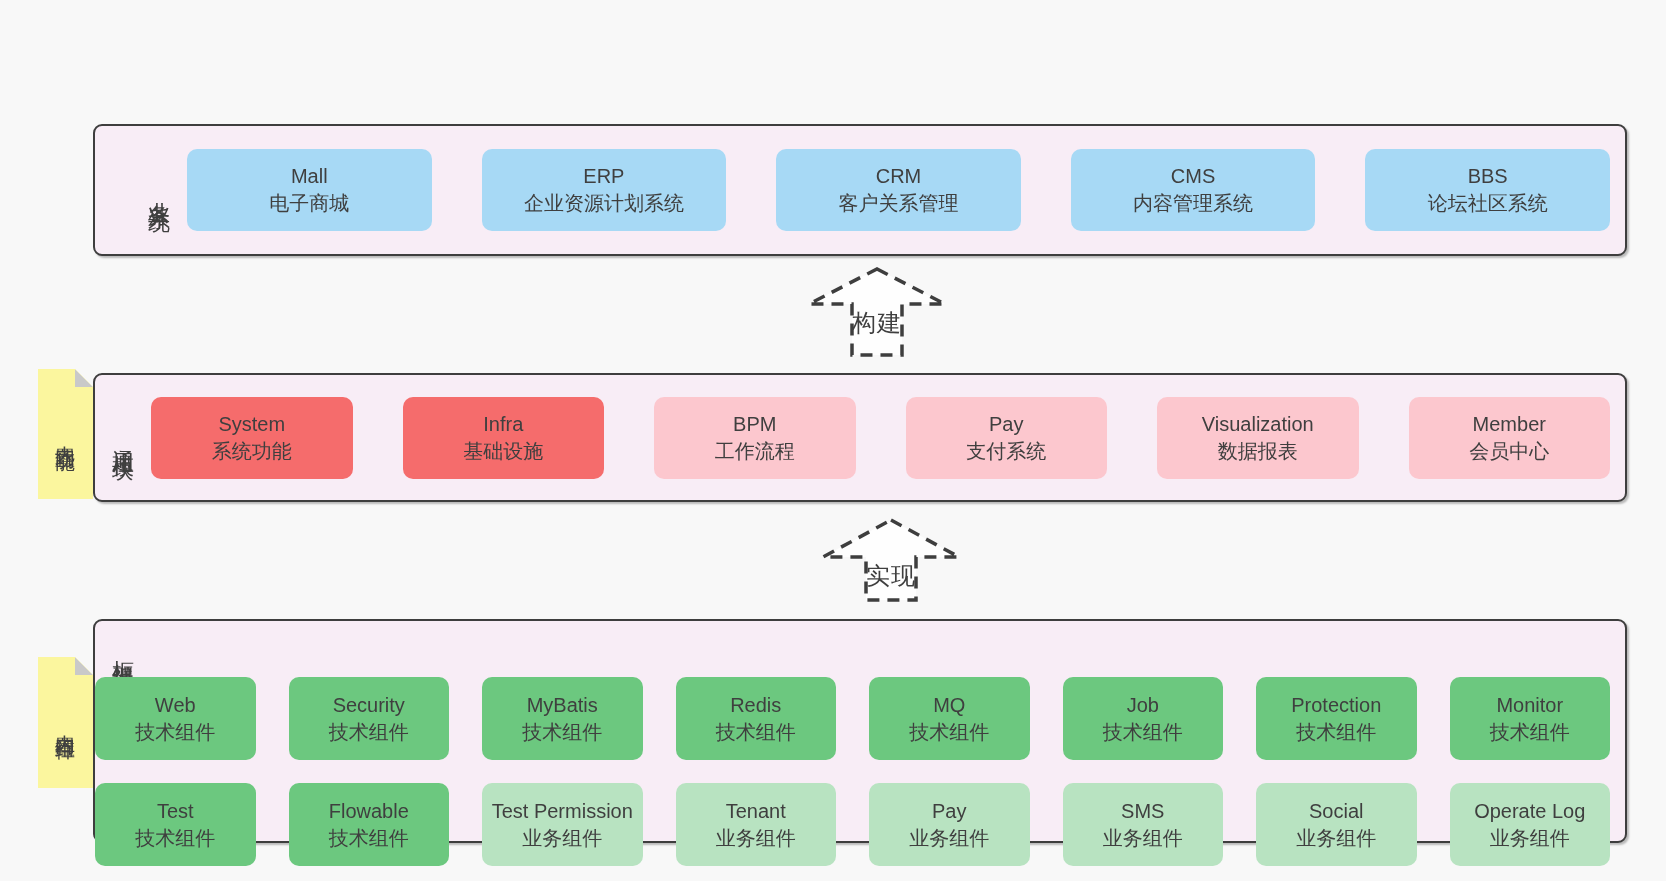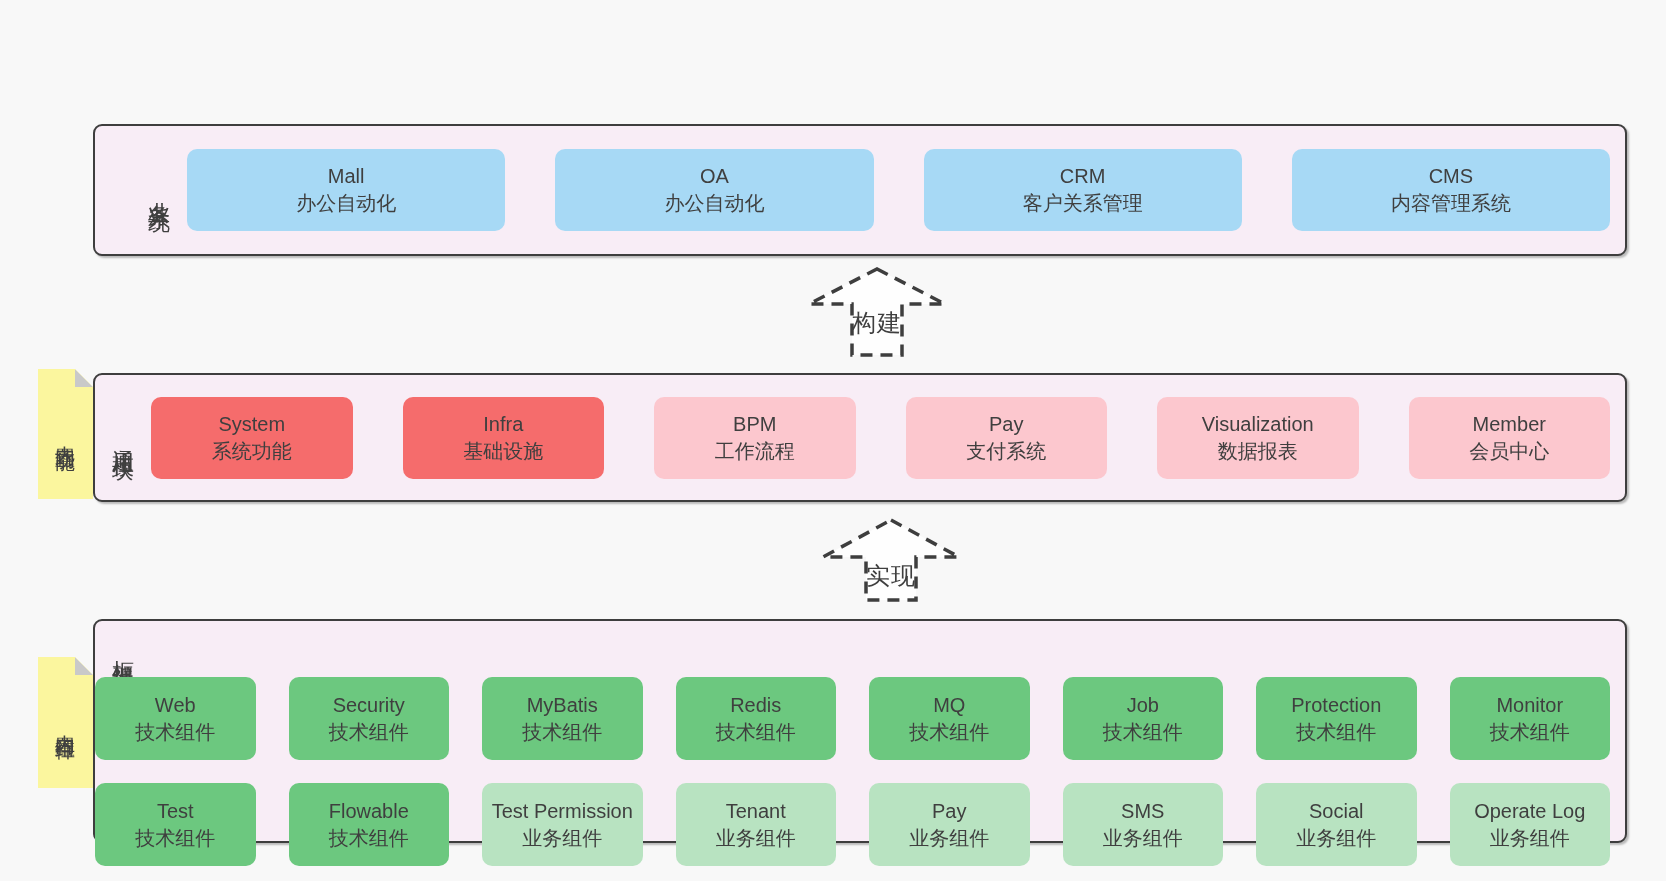--- a/index.html
+++ b/index.html
@@ -77,33 +77,37 @@
 </head>
 <body>
 
 <div class="panel panel-business">
   <div class="label-col">
     <span class="vtext">业务系统</span>
   </div>
   <div class="box-row">
     <div class="box blue">
       <span>Mall</span>
-      <span>办公自动化</span>
-    </div>
-    <div class="box blue">
-      <span>OA</span>
-      <span>办公自动化</span>
+      <span>电子商城</span>
+    </div>
+    <div class="box blue">
+      <span>ERP</span>
+      <span>企业资源计划系统</span>
     </div>
     <div class="box blue">
       <span>CRM</span>
       <span>客户关系管理</span>
     </div>
     <div class="box blue">
       <span>CMS</span>
       <span>内容管理系统</span>
+    </div>
+    <div class="box blue">
+      <span>BBS</span>
+      <span>论坛社区系统</span>
     </div>
   </div>
 </div>
 
 <div class="block-arrow arrow-build">
   <svg width="142" height="92" viewBox="0 0 142 92">
     <polygon class="arrow-shape" points="71,3 139,38 96,38 96,89 46,89 46,38 3,38"></polygon>
   </svg>
   <span class="arrow-label">构建</span>
 </div>

